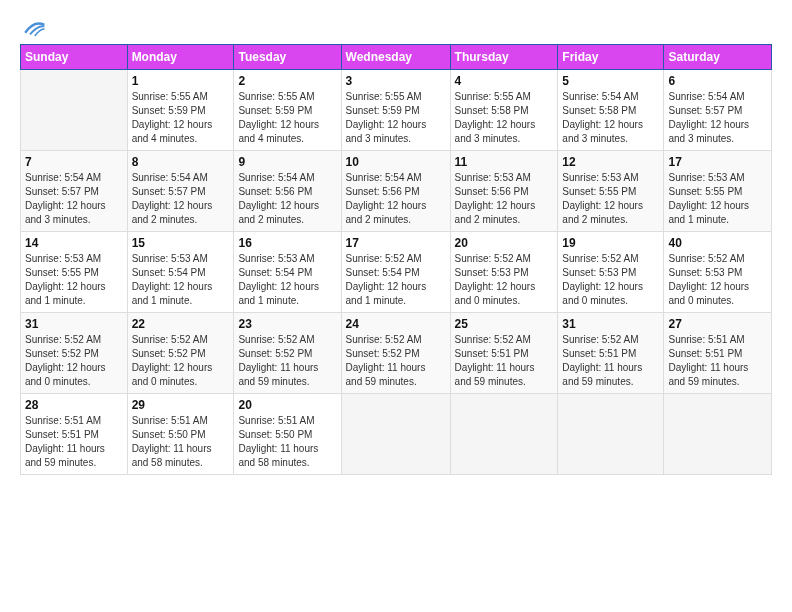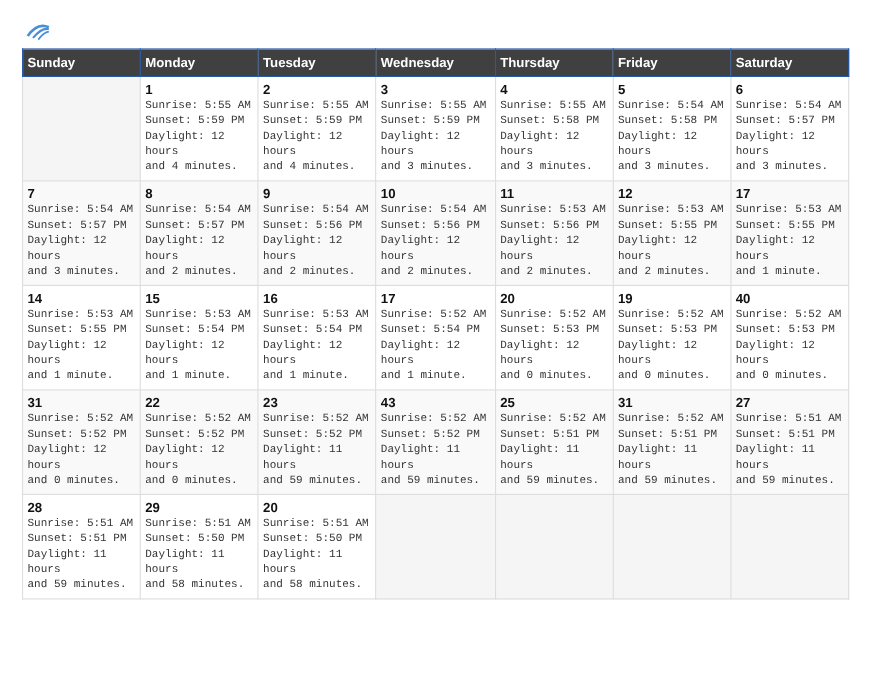--- a/index.html
+++ b/index.html
@@ -51,21 +51,21 @@
     .location {
       font-size: 15px;
       color: #444;
     }
     table {
       width: 100%;
       border-collapse: collapse;
       font-size: 10.5px;
     }
     thead tr th {
-      background-color: #404040;
+      background-color: #d946ef;
       color: #fff;
       padding: 5px 4px;
       font-size: 12px;
       font-weight: bold;
       text-align: left;
       border: 1px solid #2659a8;
     }
     tbody tr td {
       vertical-align: top;
       padding: 4px 4px;
@@ -80,21 +80,20 @@
     .day-num {
       font-weight: bold;
       font-size: 12px;
       margin-bottom: 2px;
       color: #111;
     }
     .day-info {
       color: #333;
       font-size: 10px;
       line-height: 1.4;
-      font-family: Liberation Mono, monospace;
     }
     .empty-cell {
       background: #f5f5f5 !important;
     }
   </style>
 </head>
 <body>
 
 <div class="page">
   <div class="header-top">
@@ -295,21 +294,21 @@
 and 0 minutes.</div>
           </td>
           <td>
             <div class="day-num">23</div>
             <div class="day-info" style="white-space: pre-line;">Sunrise: 5:52 AM
 Sunset: 5:52 PM
 Daylight: 11 hours
 and 59 minutes.</div>
           </td>
           <td>
-            <div class="day-num">43</div>
+            <div class="day-num">24</div>
             <div class="day-info" style="white-space: pre-line;">Sunrise: 5:52 AM
 Sunset: 5:52 PM
 Daylight: 11 hours
 and 59 minutes.</div>
           </td>
           <td>
             <div class="day-num">25</div>
             <div class="day-info" style="white-space: pre-line;">Sunrise: 5:52 AM
 Sunset: 5:51 PM
 Daylight: 11 hours

